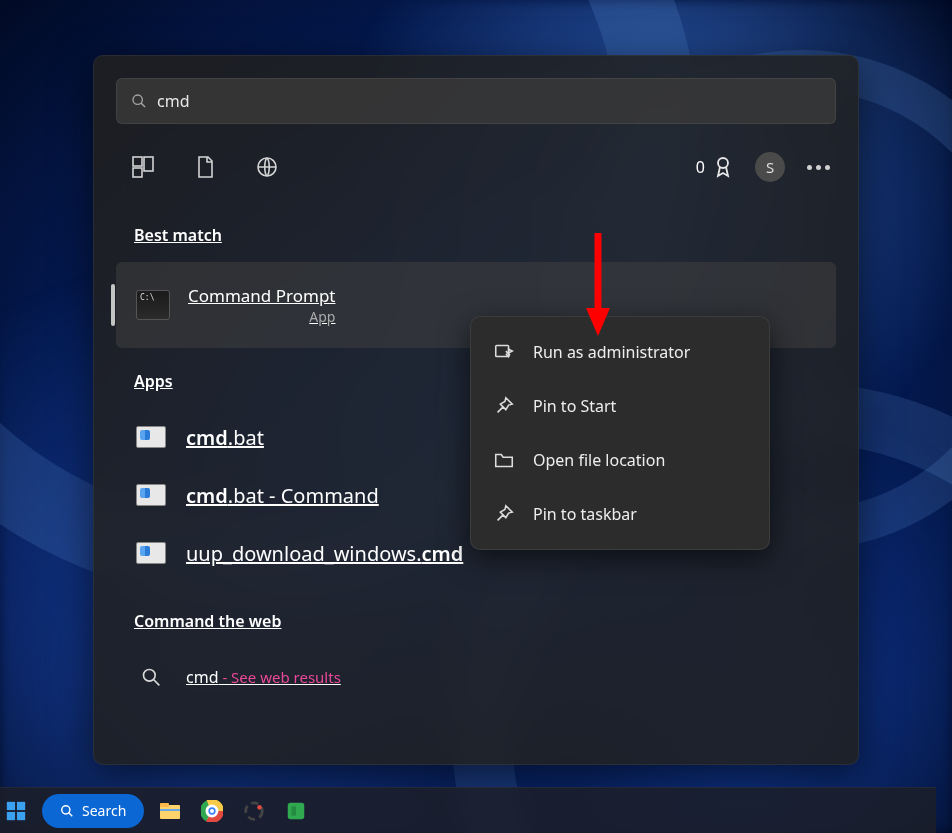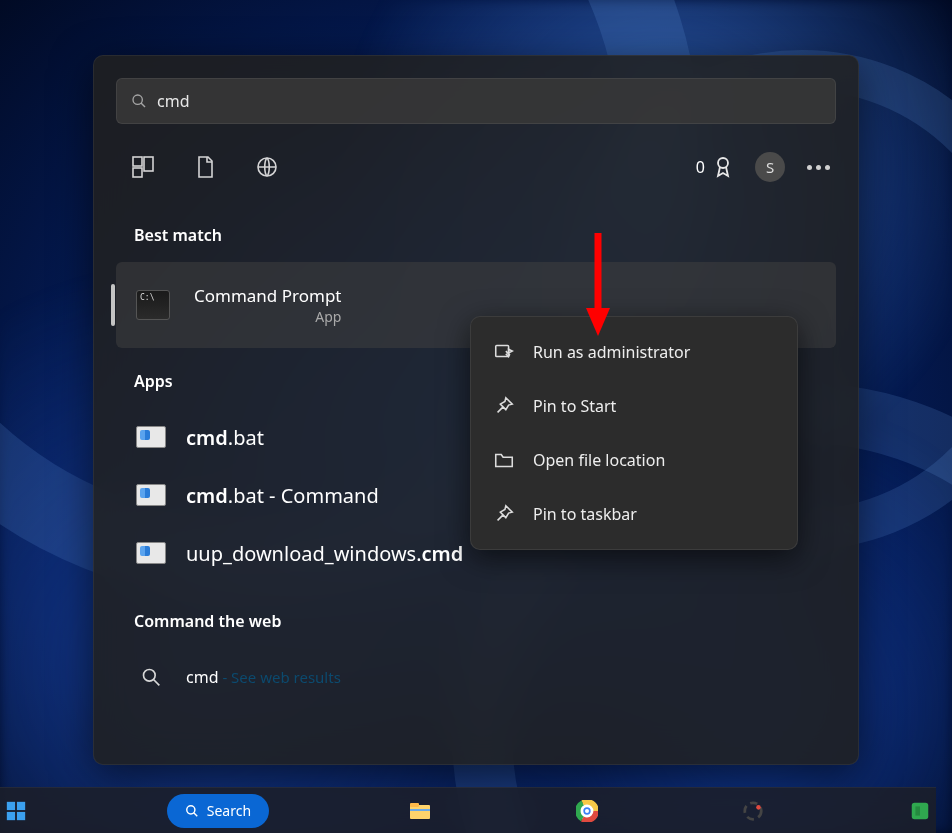--- a/index.html
+++ b/index.html
@@ -66,31 +66,31 @@
     .rewards { display:flex; align-items:center; gap:6px; margin-right:20px; font-size:16px;}
     .rewards svg { width:24px; height:24px; stroke:#e8e8e8; fill:none; stroke-width:1.8;}
     .avatar {
       width:30px; height:30px; border-radius:50%;
       background:#4a4a4a; display:flex; align-items:center; justify-content:center;
       font-size:15px; color:#ddd; margin-right:16px; cursor:pointer;
     }
     .dots { display:flex; gap:4px; cursor:pointer; padding:6px;}
     .dots span{width:5px;height:5px;border-radius:50%;background:#d0d0d0;}
 
-    .content { padding: 0 22px; }
+    .content { padding: 0 22px; text-decoration: underline; }
     .section-label { font-size:16px; font-weight:600; padding: 28px 18px 16px 18px; color:#fff;}
     h3.section-label.apps { padding-top: 22px;}
 
     .best-match-card {
       background: rgba(64,64,64,0.55);
       border-radius:6px;
       height: 86px;
       display:flex; align-items:center;
       padding: 0 20px;
-      gap:24px;
+      gap:18px;
       position: relative;
       cursor:pointer;
     }
     .side-indicator {
       position:absolute; left:-5px; top:22px; bottom:22px; width:4px;
       background:#c4c4c4; border-radius:2px;
     }
     .app-icon-cmd {
       width:34px; height:30px;
       background: linear-gradient(#1a1a1a,#2b2b2b);
@@ -118,27 +118,27 @@
       content:""; position:absolute; left:3px; top:3px; width:10px; height:10px;
       background: conic-gradient(#2a7cd8 0deg 180deg, #5aa3ee 180deg 360deg);
       border-radius:2px;
     }
     .list-label { font-size:20px;}
     .list-label .bold{font-weight:600;}
 
     .web-item .web-icon { width:30px; display:flex; justify-content:center;}
     .web-item .web-icon svg{width:20px;height:20px;stroke:#d8d8d8;stroke-width:2;fill:none;}
     .web-item .web-text{font-size:16px;}
-    .web-item .web-sub{color:#0c4a6e;font-size:15px;}
+    .web-item .web-sub{color:#ec4899;font-size:15px;}
 
     
     .context-menu {
       position:absolute;
       top: 260px; left: 376px;
-      width: 328px;
+      width: 300px;
       background: #2c2c2c;
       border-radius:10px;
       border:1px solid rgba(255,255,255,0.08);
       box-shadow: 0 8px 30px rgba(0,0,0,0.6);
       padding: 8px 0;
       z-index: 50;
     }
     .cm-item{
       height:54px; display:flex; align-items:center;
       padding: 0 22px; gap:18px; cursor:pointer;
@@ -151,21 +151,21 @@
       position:absolute;
       left: 583px; top: 228px;
       z-index: 60;
     }
 
     
     .taskbar {
       position:absolute; left:0; right:16px; bottom:0; height:46px;
       background: rgba(28,30,40,0.85);
       border-top:1px solid rgba(255,255,255,0.05);
-      display:flex; align-items:center; justify-content:space-between; gap:10px;
+      display:flex; align-items:center; justify-content:flex-start; gap:10px;
       backdrop-filter: blur(12px);
     }
     .tb-icon{
       width:32px;height:32px;border-radius:4px;display:flex;align-items:center;justify-content:center;cursor:pointer;
     }
     .start-btn svg{width:22px;height:22px;}
     .search-pill{
       height:34px; padding:0 18px; border-radius:17px;
       background:#0a67d4; display:flex; align-items:center; gap:8px;
       color:#fff; font-size:14px; cursor:pointer;

